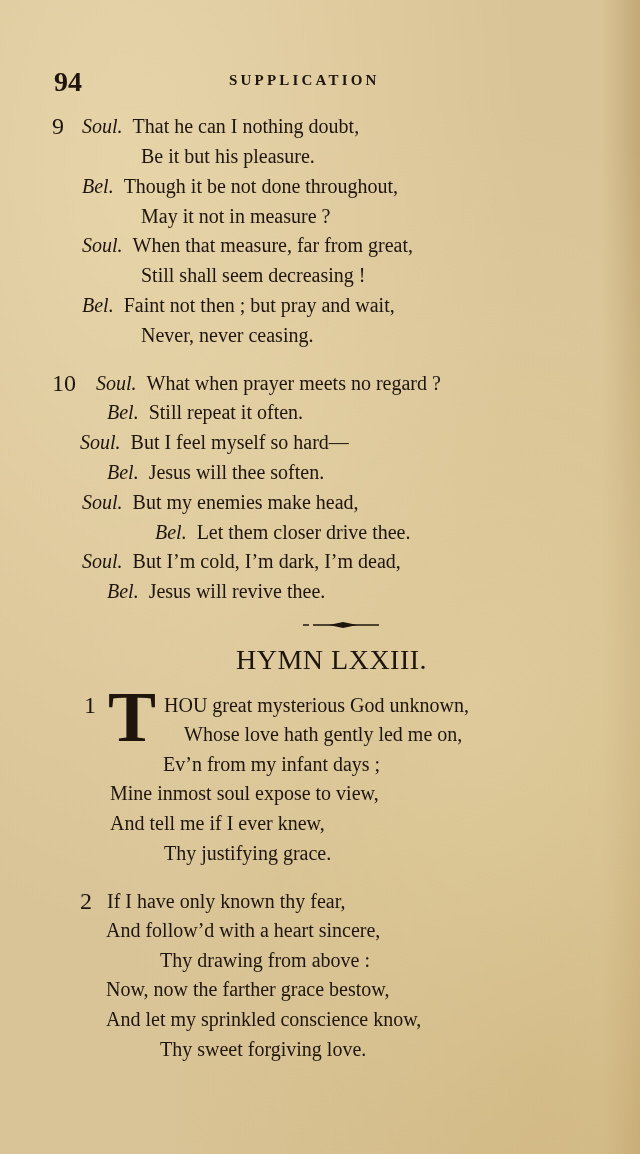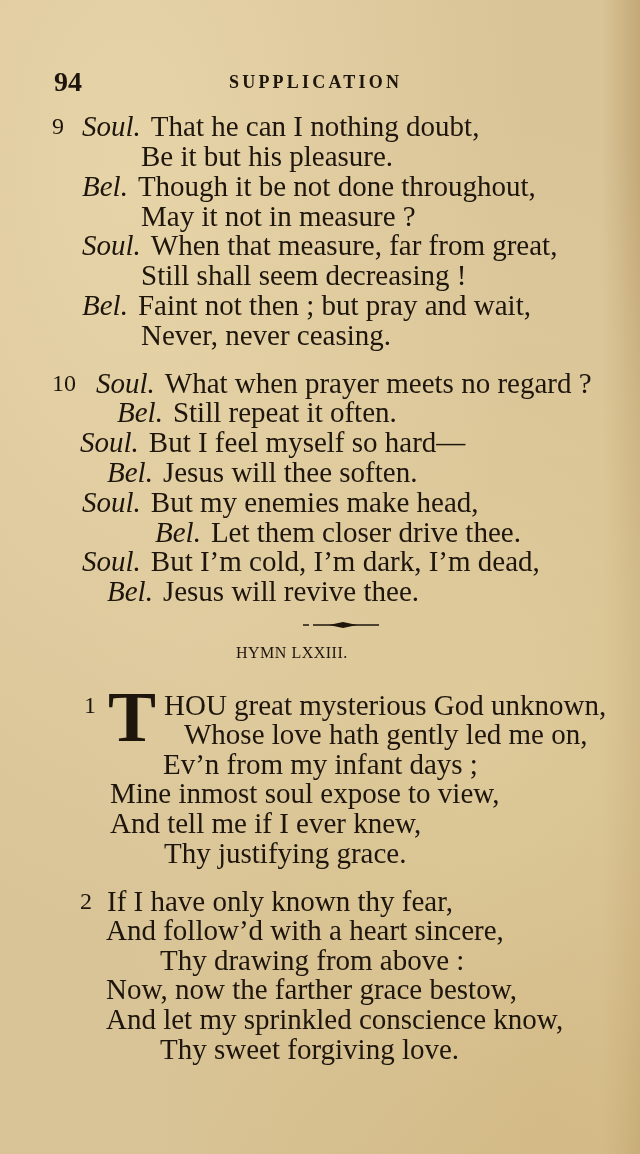--- a/index.html
+++ b/index.html
@@ -13,26 +13,26 @@
         radial-gradient(ellipse at 20% 15%, rgba(232,214,170,0.9) 0%, rgba(232,214,170,0) 55%),
         radial-gradient(ellipse at 75% 60%, rgba(224,205,158,0.8) 0%, rgba(224,205,158,0) 60%),
         radial-gradient(ellipse at 85% 95%, rgba(200,170,110,0.55) 0%, rgba(200,170,110,0) 50%),
         linear-gradient(90deg, rgba(190,160,100,0.0) 0%, rgba(190,160,100,0) 94%, rgba(170,135,80,0.45) 100%);
       font-family: "DejaVu Serif", "Liberation Serif", serif;
       color: #1e150c;
     }
     .page { position: absolute; left: 0; top: 16px; width: 640px; height: 1154px; border-radius: 13px; }
     .header { position: absolute; top: 50px; left: 54px; width: 400px; height: 32px; }
     .page-number { position: absolute; left: 0; top: 0; font-family: "Liberation Serif", serif; font-weight: bold; font-size: 28px; }
-    .running-head { position: absolute; left: 175px; top: 6px; font-family: "Liberation Serif", serif; font-weight: bold; font-size: 18px; letter-spacing: 3.2px; }
-    .line { position: absolute; white-space: nowrap; font-family: "Liberation Serif", serif; font-size: 29px; line-height: 30px; }
+    .running-head { position: absolute; left: 175px; top: 6px; font-family: "Liberation Serif", serif; font-weight: bold; font-size: 15px; letter-spacing: 3.2px; }
+    .line { position: absolute; white-space: nowrap; font-family: "Liberation Serif", serif; font-size: 20px; line-height: 30px; }
     .num { position: absolute; white-space: nowrap; font-family: "Liberation Serif", serif; font-size: 24px; line-height: 30px; }
     .spk { font-style: italic; margin-right: 10px; }
     .ornament { position: absolute; left: 303px; top: 604px; width: 76px; height: 10px; }
-    .hymn-title { position: absolute; left: 236px; top: 628px; font-family: "Liberation Serif", serif; font-size: 16px; letter-spacing: 0.5px; }
+    .hymn-title { position: absolute; left: 236px; top: 628px; font-family: "Liberation Serif", serif; font-size: 28px; letter-spacing: 0.5px; }
     .dropcap { position: absolute; left: 108px; top: 668px; font-family: "Liberation Serif", serif; font-weight: bold; font-size: 72px; line-height: 66px; }
   </style>
 </head>
 <body>
 
 <div class="page">
 
   <div class="header">
     <span class="page-number">94</span>
     <span class="running-head">SUPPLICATION</span>
@@ -46,21 +46,21 @@
     <div class="line" style="left:141px;top:185px;"><span>May it  not in measure ?</span></div>
     <div class="line" style="left:82px;top:214px;"><span class="spk">Soul.</span><span>When that measure, far  from great,</span></div>
     <div class="line" style="left:141px;top:244px;"><span>Still shall seem decreasing !</span></div>
     <div class="line" style="left:82px;top:274px;"><span class="spk">Bel.</span><span>Faint not then ;  but pray and wait,</span></div>
     <div class="line" style="left:141px;top:304px;"><span>Never, never ceasing.</span></div>
   </div>
 
   <div>
     <span class="num" style="left:52px;top:352px;">10</span>
     <div class="line" style="left:96px;top:352px;text-align:center;"><span class="spk">Soul.</span><span>What when prayer meets no regard ?</span></div>
-    <div class="line" style="left:107px;top:381px;margin-left:10px;"><span class="spk">Bel.</span><span>Still repeat it  often.</span></div>
+    <div class="line" style="left:107px;top:381px;"><span class="spk">Bel.</span><span>Still repeat it  often.</span></div>
     <div class="line" style="left:80px;top:411px;"><span class="spk">Soul.</span><span>But I feel myself  so hard—</span></div>
     <div class="line" style="left:107px;top:441px;"><span class="spk">Bel.</span><span>Jesus will thee soften.</span></div>
     <div class="line" style="left:82px;top:471px;"><span class="spk">Soul.</span><span>But my enemies  make head,</span></div>
     <div class="line" style="left:107px;top:501px;margin-left:48px;"><span class="spk">Bel.</span><span>Let them closer drive thee.</span></div>
     <div class="line" style="left:82px;top:530px;text-align:center;"><span class="spk">Soul.</span><span>But I’m cold, I’m dark, I’m dead,</span></div>
     <div class="line" style="left:107px;top:560px;"><span class="spk">Bel.</span><span>Jesus will revive  thee.</span></div>
   </div>
 
   <svg class="ornament" viewBox="0 0 76 10">
     <line x1="0" y1="5" x2="6" y2="5" stroke="#1e150c" stroke-width="1.5"></line>

